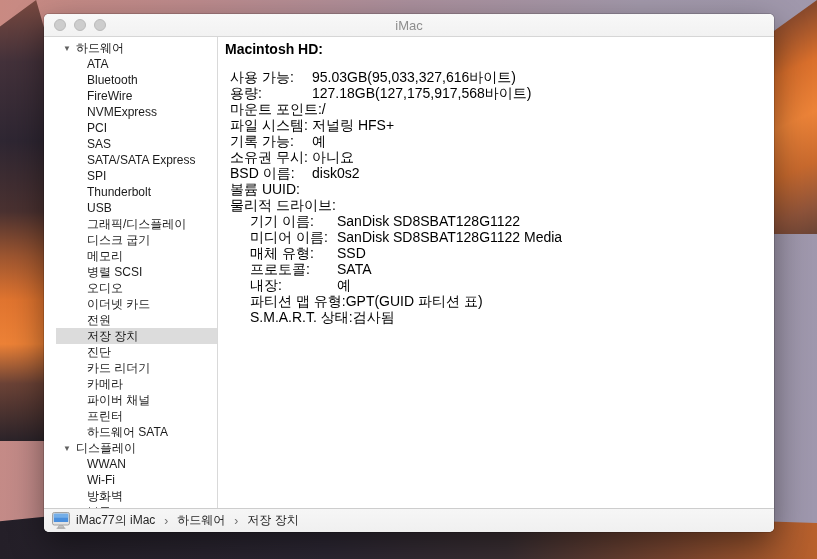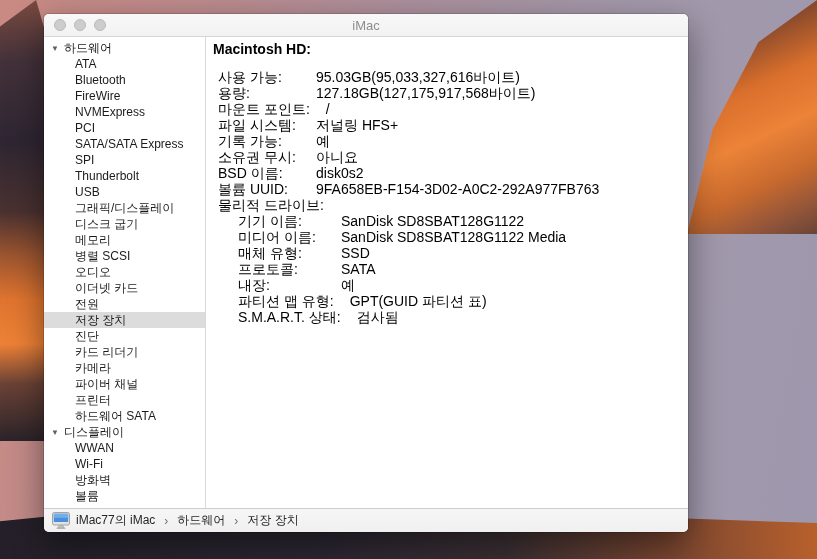--- a/index.html
+++ b/index.html
@@ -21,52 +21,52 @@
     clip-path:polygon(100% 0,55% 18%,20% 55%,0 100%,100% 100%);
     background:linear-gradient(155deg,#4a3438 0%,#8a4a2c 22%,#d96f2c 40%,#ec8338 58%,#c96a2e 75%,#90543a 90%,#6a4436 100%);
   }
   .mtn-bottom {
     left:0; bottom:0; width:100%; height:46px;
     clip-path:polygon(0 18%,10% 0,22% 30%,40% 10%,60% 35%,78% 8%,100% 22%,100% 100%,0 100%);
     background:linear-gradient(90deg,#241f28 0%,#2c2733 40%,#3a2f33 62%,#7a4630 82%,#b8602c 100%);
   }
   
   .window {
-    position:absolute; z-index:10; left:44px; top:14px; width:644px; height:518px;
+    position:absolute; z-index:10; left:44px; top:14px; width:730px; height:518px;
     border-radius:5px; background:#fff; overflow:hidden;
     box-shadow:0 12px 34px rgba(0,0,0,.45), 0 0 0 1px rgba(0,0,0,.14);
     display:flex; flex-direction:column;
   }
   .titlebar {
     height:23px; flex:0 0 23px; position:relative;
     background:linear-gradient(#f8f8f8,#f2f2f2);
     border-bottom:1px solid #d6d6d6;
   }
   .lights { position:absolute; left:10px; top:5px; display:flex; gap:8px; }
   .light { width:12px; height:12px; border-radius:50%; background:#cdcdcd; border:1px solid #bababa; }
   .win-title {
     position:absolute; left:0; right:0; top:0; height:23px; line-height:23px;
     text-align:center; font-size:13px; color:#8e8e8e;
   }
-  .content { flex:1 1 auto; display:flex; overflow:hidden; }
+  .content { flex:1 1 auto; display:flex; overflow:hidden;margin-left:12px; }
   
   .sidebar {
     width:162px; flex:0 0 162px; background:#fff;
     border-right:1px solid #d9d9d9; padding-top:3px; overflow:hidden;
     font-size:12px; color:#1b1b1b;
   }
   .sb-item { height:16px; line-height:16px; white-space:nowrap; padding-left:31px; }
   .sb-item.section { padding-left:7px; }
   .sb-item.selected { background:#dcdcdc; }
   .tri { display:inline-block; width:13px; font-size:8px; color:#606060; vertical-align:1px; }
   
   .main { flex:1 1 auto; background:#fff; padding-top:4px; overflow:hidden;
           font-size:14px; color:#000; }
   .main-title { margin-left:7px; line-height:16px; font-weight:bold; margin-bottom:12px; }
-  .info-row { display:flex; line-height:16px; white-space:nowrap;gap:16px; }
+  .info-row { display:flex; line-height:16px; white-space:nowrap; }
   .info-row .lbl { margin-left:12px; min-width:82px; flex-shrink:0; }
   .info-row.ind .lbl { margin-left:32px; min-width:87px; }
   
   .statusbar {
     height:24px; flex:0 0 24px; background:linear-gradient(#f6f6f6,#f0f0f0);
     border-top:1px solid #cdcdcd; display:flex; align-items:center;
     padding-left:8px; font-size:12px; color:#262626;
   }
   .imac-icon { width:18px; height:17px; margin-right:6px; flex-shrink:0; }
   .crumbs { display:flex; align-items:center; gap:9px; white-space:nowrap; }
@@ -91,20 +91,21 @@
   </div>
 
   <div class="content">
     <div class="sidebar">
         <div class="sb-item section"><span class="tri">▼</span><span>하드웨어</span></div>
         <div class="sb-item"><span>ATA</span></div>
         <div class="sb-item"><span>Bluetooth</span></div>
         <div class="sb-item"><span>FireWire</span></div>
         <div class="sb-item"><span>NVMExpress</span></div>
         <div class="sb-item"><span>PCI</span></div>
+        <div class="sb-item"><span>SAS</span></div>
         <div class="sb-item"><span>SATA/SATA Express</span></div>
         <div class="sb-item"><span>SPI</span></div>
         <div class="sb-item"><span>Thunderbolt</span></div>
         <div class="sb-item"><span>USB</span></div>
         <div class="sb-item"><span>그래픽/디스플레이</span></div>
         <div class="sb-item"><span>디스크 굽기</span></div>
         <div class="sb-item"><span>메모리</span></div>
         <div class="sb-item"><span>병렬 SCSI</span></div>
         <div class="sb-item"><span>오디오</span></div>
         <div class="sb-item"><span>이더넷 카드</span></div>
@@ -148,21 +149,20 @@
           <div class="info-row">
             <span class="lbl">소유권 무시:</span>
             <span class="val">아니요</span>
           </div>
           <div class="info-row">
             <span class="lbl">BSD 이름:</span>
             <span class="val">disk0s2</span>
           </div>
           <div class="info-row">
             <span class="lbl">볼륨 UUID:</span>
-            <span class="val">9FA658EB-F154-3D02-A0C2-292A977FB763</span>
           </div>
           <div class="info-row">
             <span class="lbl">물리적 드라이브:</span>
             <span class="val"></span>
           </div>
           <div class="info-row ind">
             <span class="lbl">기기 이름:</span>
             <span class="val">SanDisk SD8SBAT128G1122</span>
           </div>
           <div class="info-row ind">

